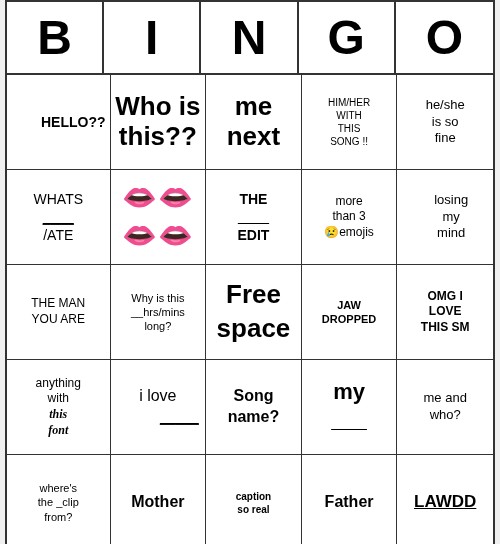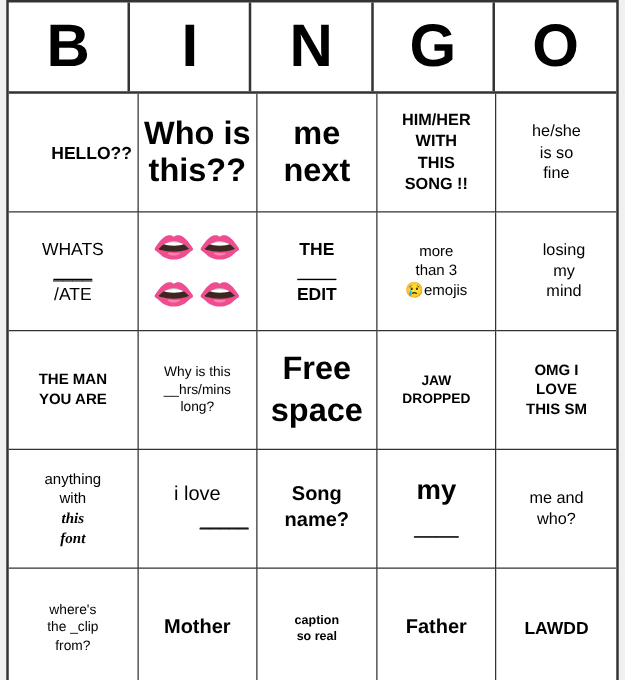--- a/index.html
+++ b/index.html
@@ -89,21 +89,21 @@
     <div class="bingo-cell">
       <span style="font-size:14px; font-weight:bold;margin-left:30px;">HELLO??</span>
     </div>
     <div class="bingo-cell">
       <span class="cell-large">Who is<br>this??</span>
     </div>
     <div class="bingo-cell">
       <span class="cell-large">me<br>next</span>
     </div>
     <div class="bingo-cell">
-      <span style="font-size:13px;font-weight:bold;">HIM/HER<br>WITH<br>THIS<br>SONG !!</span>
+      <span style="font-size:10px;">HIM/HER<br>WITH<br>THIS<br>SONG !!</span>
     </div>
     <div class="bingo-cell">
       <span style="font-size:13px;">he/she<br>is so<br>fine</span>
     </div>
 
     <div class="bingo-cell">
       <span style="font-size:14px; font-weight:normal;">WHATS<br><span style="text-decoration:underline;">____</span><br>/ATE</span>
     </div>
     <div class="bingo-cell">
       <div class="lips-container">
@@ -117,21 +117,21 @@
       <span style="font-size:14px; font-weight:bold;">THE<br><span style="text-decoration:underline;">____</span><br>EDIT</span>
     </div>
     <div class="bingo-cell">
       <span style="font-size:12px;">more<br>than 3<br>😢emojis</span>
     </div>
     <div class="bingo-cell">
       <span style="font-size:13px;margin-left:12px;">losing<br>my<br>mind</span>
     </div>
 
     <div class="bingo-cell">
-      <span style="font-size:12px; font-weight:bold;">THE MAN<br>YOU ARE</span>
+      <span style="font-size:12px; font-weight:normal;">THE MAN<br>YOU ARE</span>
     </div>
     <div class="bingo-cell">
       <span style="font-size:11px;">Why is this<br>__hrs/mins<br>long?</span>
     </div>
     <div class="bingo-cell">
       <span class="free-space">Free<br>space</span>
     </div>
     <div class="bingo-cell">
       <span style="font-size:11px; font-weight:bold;">JAW<br>DROPPED</span>
     </div>
@@ -161,17 +161,17 @@
     <div class="bingo-cell">
       <span style="font-size:16px; font-weight:bold;">Mother</span>
     </div>
     <div class="bingo-cell">
       <span style="font-size:10px; font-weight:bold;">caption<br>so real</span>
     </div>
     <div class="bingo-cell">
       <span style="font-size:16px; font-weight:bold;">Father</span>
     </div>
     <div class="bingo-cell">
-      <span style="font-size:14px; font-weight:bold;">LAWDD</span>
+      <span style="font-size:17px; font-weight:bold;text-decoration:underline;">LAWDD</span>
     </div>
 
   </div>
 </div>
 
 </body></html>

